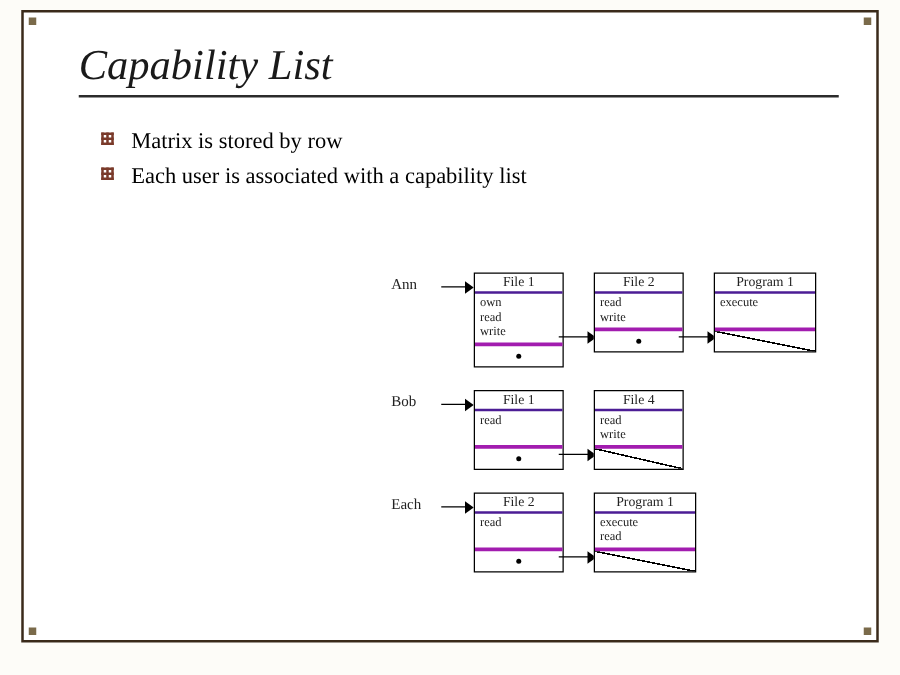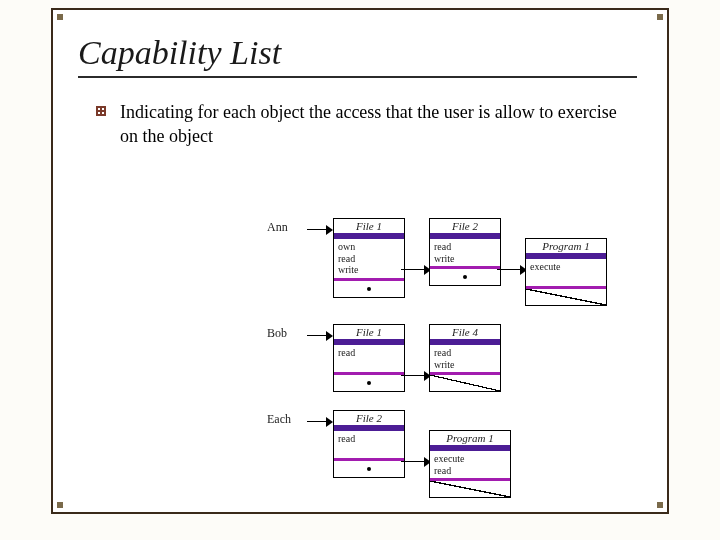--- a/index.html
+++ b/index.html
@@ -6,26 +6,26 @@
   body {
     width: 720px;
     height: 540px;
     background: #fdfcf8;
     font-family: Georgia, 'Times New Roman', serif;
     color: #000;
     position: relative;
     overflow: hidden;
   }
   .slide {
-    width: 618px;
+    width: 686px;
     height: 506px;
     margin: 8px auto;
     border: 2px solid #3a2a1a;
     background: #fff;
-    padding: 24px 30px 12px 25px;
+    padding: 24px 30px 12px 44px;
     position: relative;
   }
   .slide::before, .slide::after, .deco-bl, .deco-br {
     position: absolute;
     width: 6px; height: 6px;
     background: #7a6a4a;
     content: "";
   }
   .slide::before { left: 4px; top: 4px; }
   .slide::after { right: 4px; top: 4px; }
@@ -66,21 +66,21 @@
     background:
       linear-gradient(#7a3a2a,#7a3a2a) 0 0/10px 2px no-repeat,
       linear-gradient(#7a3a2a,#7a3a2a) 0 4px/10px 2px no-repeat,
       linear-gradient(#7a3a2a,#7a3a2a) 0 8px/10px 2px no-repeat,
       linear-gradient(#7a3a2a,#7a3a2a) 0 0/2px 10px no-repeat,
       linear-gradient(#7a3a2a,#7a3a2a) 4px 0/2px 10px no-repeat,
       linear-gradient(#7a3a2a,#7a3a2a) 8px 0/2px 10px no-repeat;
   }
   .diagram {
     position: absolute;
-    right: 40px;
+    right: 28px;
     top: 208px;
     width: 360px;
     font-family: 'Times New Roman', serif;
     font-size: 11px;
     color: #222;
   }
   .row {
     display: flex;
     align-items: flex-start;
     margin-bottom: 18px;
@@ -114,28 +114,27 @@
     border-bottom: 5px solid transparent;
   }
   .node {
     border: 1px solid #000;
     width: 72px;
     background: #fff;
     display: flex;
     flex-direction: column;
     position: relative;
   }
-  .node.wide { width: 82px; margin-top: 20px; }
+  .node.wide { width: 82px; }
   .node-header {
-    border-bottom: 6px solid #4c1d95;
+    border-bottom: 2px solid #4c1d95;
     text-align: center;
     padding: 1px 0;
     font-size: 11px;
     min-height: 14px;
-    font-style: italic;
   }
   .node-body {
     min-height: 30px;
     padding: 2px 4px;
     font-size: 10px;
     line-height: 1.15;
     border-bottom: 3px solid #a21caf;
   }
   .node-ptr {
     height: 16px;
@@ -183,21 +182,22 @@
 </head>
 <body>
 
 <div class="slide">
   <div class="deco-bl"></div>
   <div class="deco-br"></div>
   <h1 class="title">Capability List</h1>
   <div class="rule"></div>
 
   <ul class="bullets">
-    <li>Indicating for each object the access that the user is allow to exercise on the object</li>
+    <li>Matrix is stored by row</li>
+    <li>Each user is associated with a capability list</li>
   </ul>
 
   <div class="diagram">
 
     <div class="row">
       <div class="user-label">Ann</div>
       <div class="arrow-h"></div>
       <div class="node">
         <div class="node-header">File 1</div>
         <div class="node-body">

